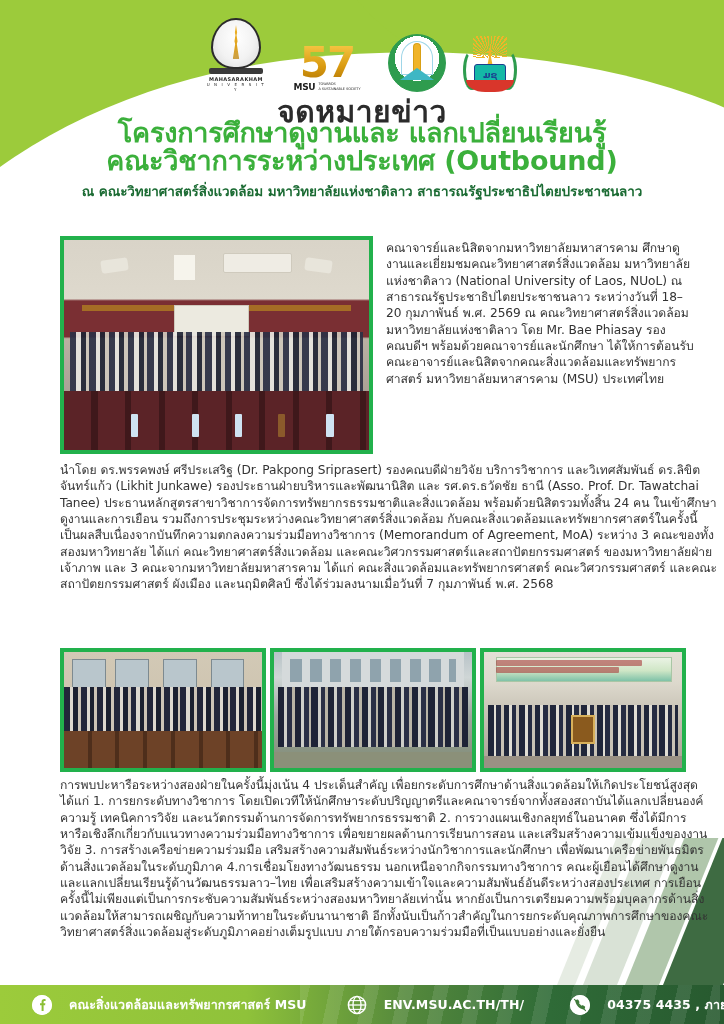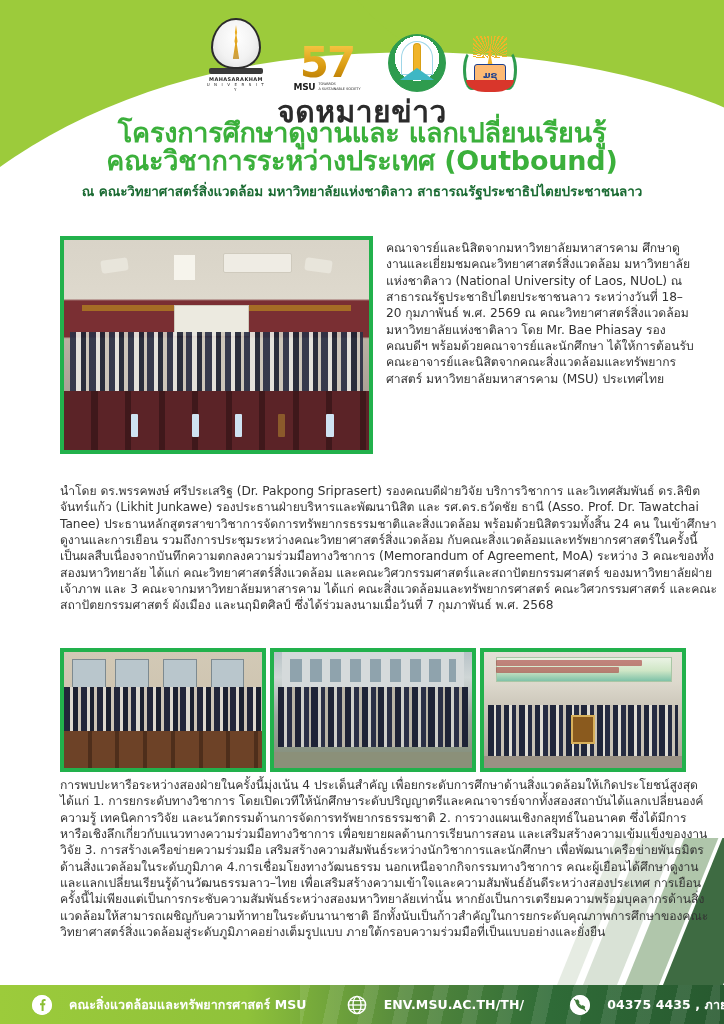--- a/index.html
+++ b/index.html
@@ -96,21 +96,21 @@
     width:30px;height:32px;border:1.5px solid #9fd6e8;border-radius:50% 50% 0 0;}
 
   .logo-nuol{width:58px;height:74px;display:flex;align-items:flex-end;justify-content:center;}
   .nuol{width:54px;height:56px;position:relative;}
   .nuol .rays{position:absolute;left:50%;top:0;transform:translateX(-50%);
     width:34px;height:22px;
     background:repeating-conic-gradient(from 200deg at 50% 100%,#f0b429 0deg 4deg,transparent 4deg 9deg);}
   .nuol .stupa{position:absolute;left:50%;top:12px;transform:translateX(-50%);
     width:8px;height:22px;background:#f0b429;clip-path:polygon(50% 0,72% 30%,62% 40%,78% 70%,100% 100%,0 100%,22% 70%,38% 40%,28% 30%);}
   .nuol .shield{position:absolute;left:50%;top:28px;transform:translateX(-50%);
-    width:30px;height:20px;background:#fdba74;border:1.5px solid #1b3f8f;border-radius:3px;
+    width:30px;height:20px;background:#14b8a6;border:1.5px solid #1b3f8f;border-radius:3px;
     display:flex;align-items:center;justify-content:center;color:#1b3f8f;font-size:9px;font-weight:700;}
   .nuol .wreathL,.nuol .wreathR{position:absolute;top:14px;width:12px;height:34px;
     border:3px solid #2e9c4e;border-radius:50%;}
   .nuol .wreathL{left:0;border-right-color:transparent;border-top-color:transparent;}
   .nuol .wreathR{right:0;border-left-color:transparent;border-top-color:transparent;}
   .nuol .ribbon{position:absolute;left:50%;bottom:0;transform:translateX(-50%);
     width:48px;height:12px;background:#d9362b;border-radius:0 0 40% 40%/0 0 100% 100%;}
 
   .jod{
     position:absolute;left:0;top:88px;width:724px;text-align:center;z-index:7;
@@ -173,21 +173,21 @@
     background:linear-gradient(to bottom,#eaf3e4 0%,#cfe6c6 55%,#7fc2a8 100%);border:1px solid #a9c6a5;}
   .audi .bl{position:absolute;left:6%;width:74%;height:5%;background:#a83a3a;opacity:.6;border-radius:1px;}
   .audi .grp{position:absolute;left:2%;top:46%;width:96%;height:44%;
     background:repeating-linear-gradient(90deg,#20263a 0 3%,#e0ddd4 3% 4.4%,#262c42 4.4% 6.8%,#c8c2b5 6.8% 8.2%);}
   .audi .frame{position:absolute;left:44%;top:54%;width:10%;height:22%;background:#8a5a1e;border:2px solid #d8b05a;}
   .audi .floor{position:absolute;left:0;bottom:0;width:100%;height:10%;background:#9a9184;}
 
   
   .tx{color:#333333;font-size:12.2px;line-height:1.34;letter-spacing:-.05px;}
   .para-right{position:absolute;left:386px;top:240px;width:310px;}
-  .para-mid{position:absolute;left:60px;top:462px;width:658px;margin-top:21px;}
+  .para-mid{position:absolute;left:60px;top:462px;width:658px;}
   .para-bot{position:absolute;left:60px;top:777px;width:652px;z-index:4;}
 
   
   .decor{position:absolute;left:0;top:838px;width:724px;height:186px;overflow:hidden;z-index:2;}
   .stripe{position:absolute;top:-40px;width:34px;height:270px;transform:skewX(-22deg);}
   .s1{left:604px;background:#b9cbb4;opacity:.55;}
   .s2{left:646px;background:#8fae88;opacity:.7;}
   .s3{left:684px;width:60px;background:#3e6b42;}
   .s4{left:578px;width:18px;background:#d5e0d1;opacity:.6;}
 

